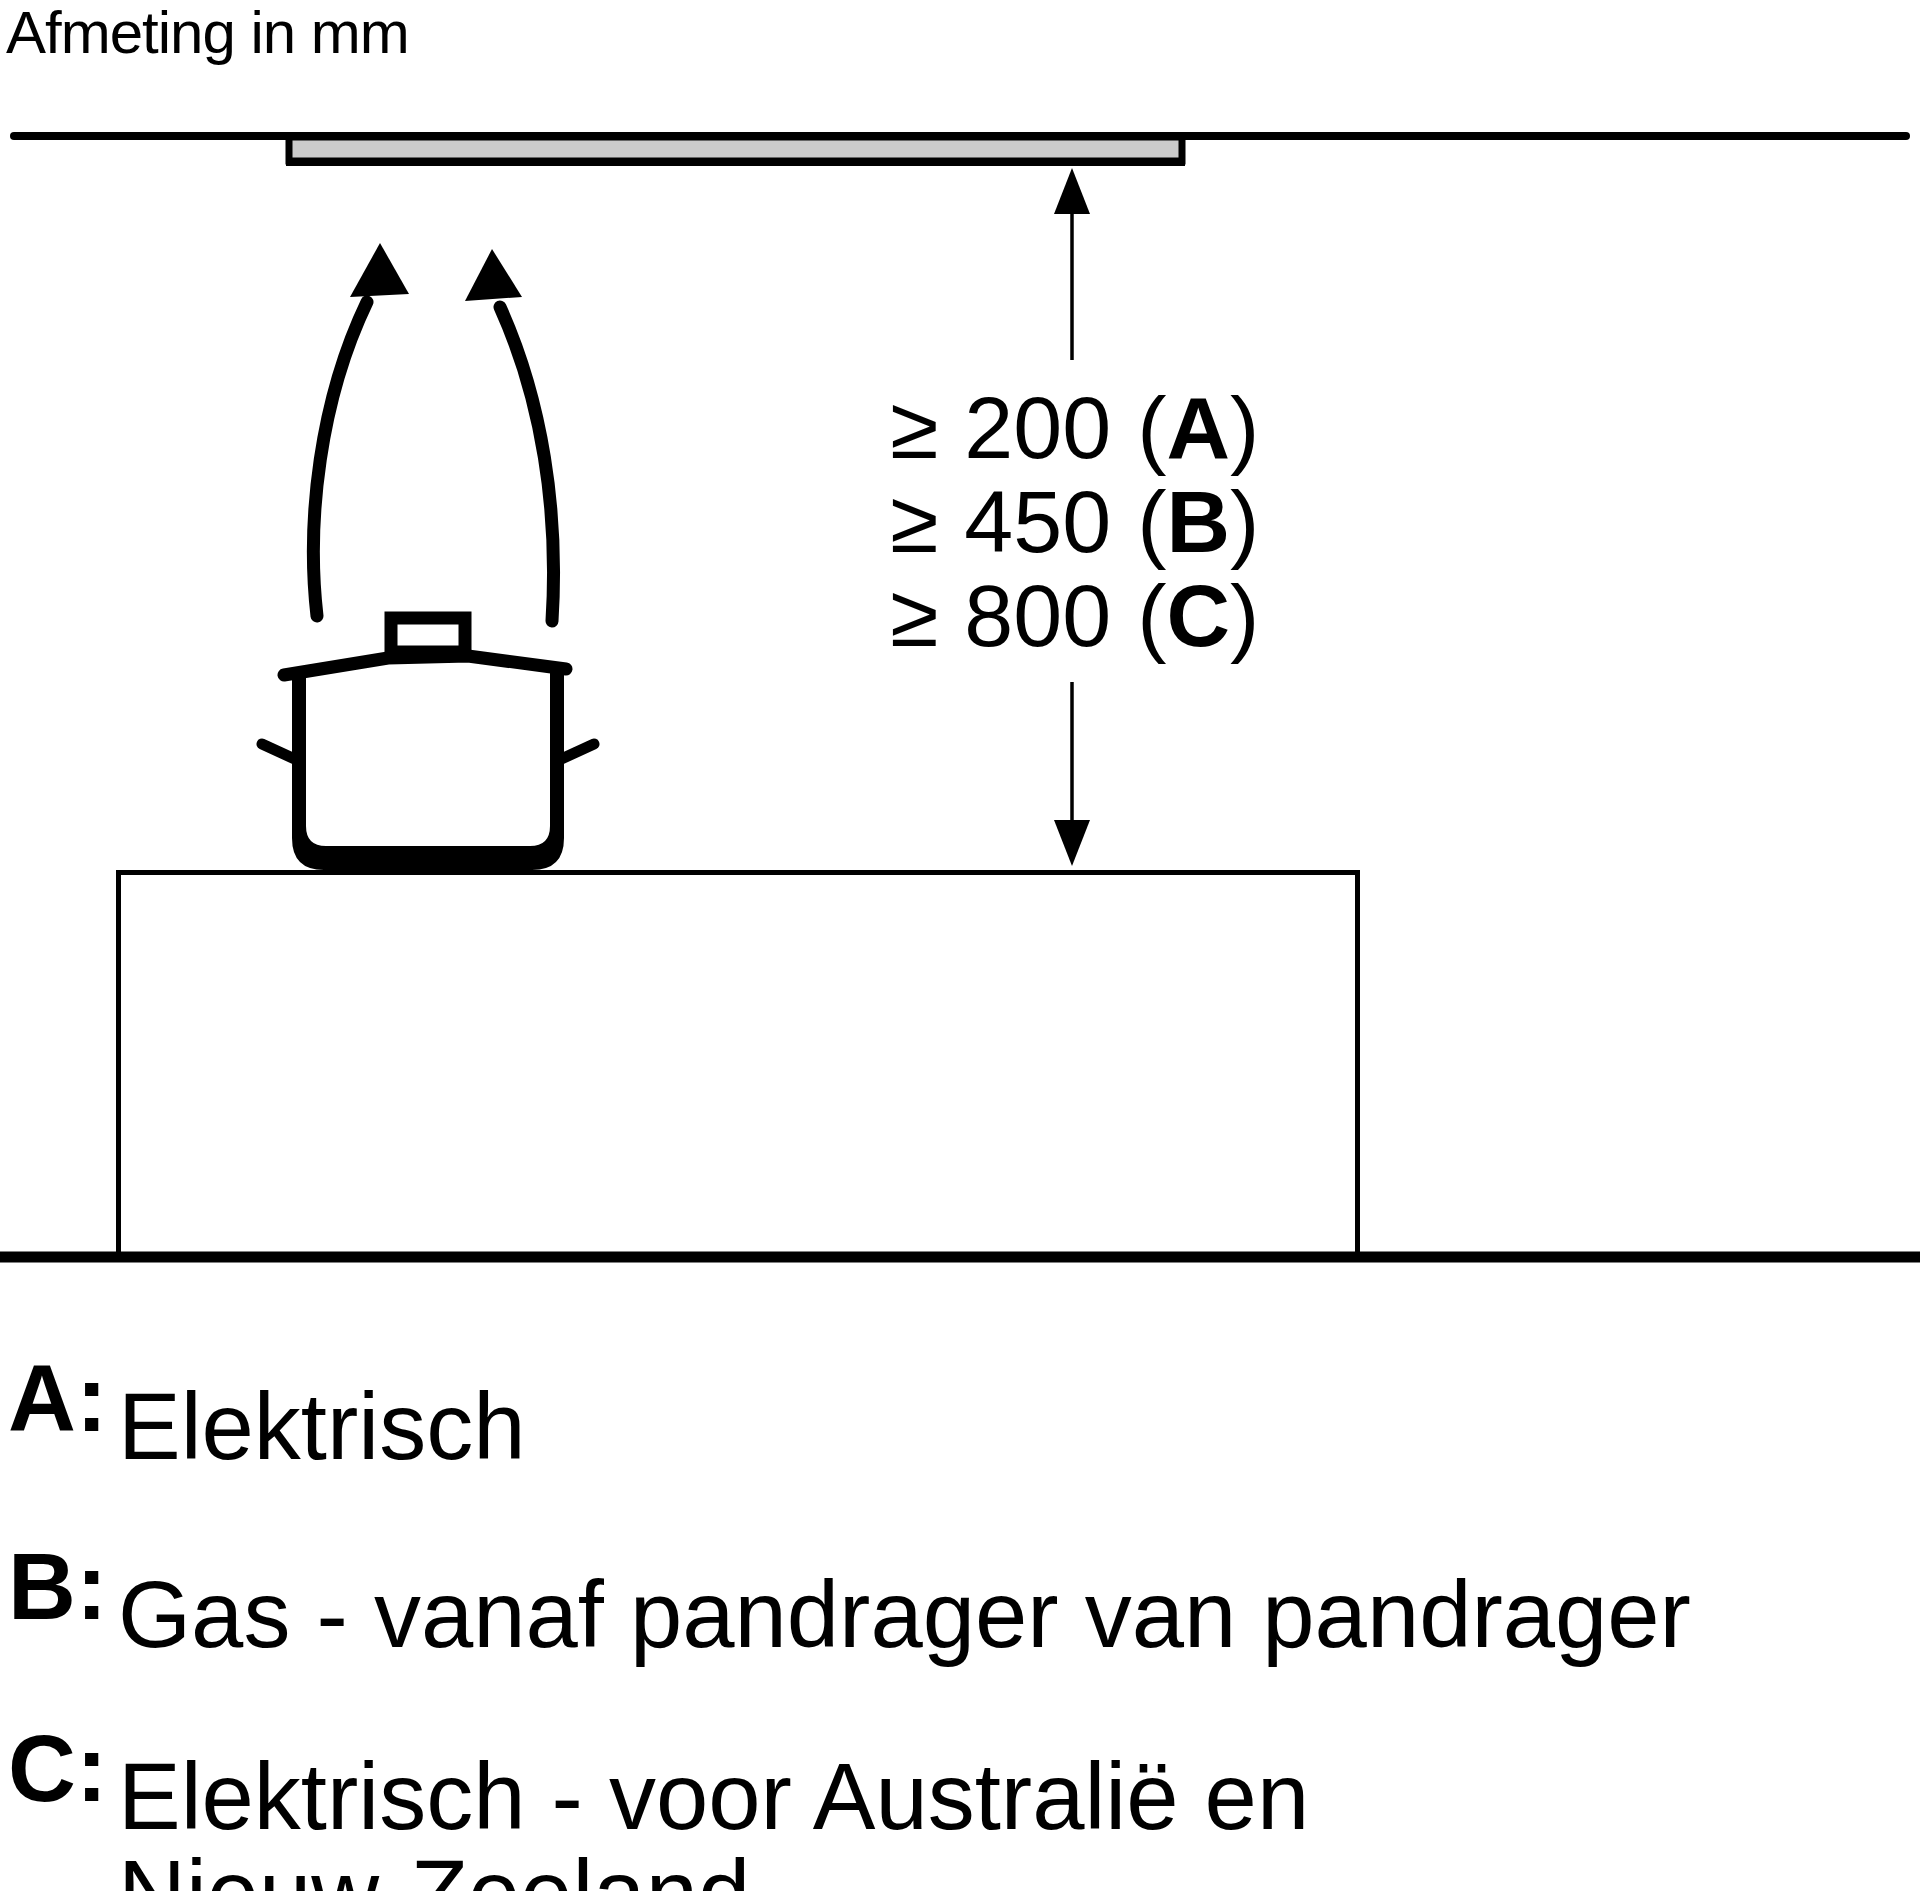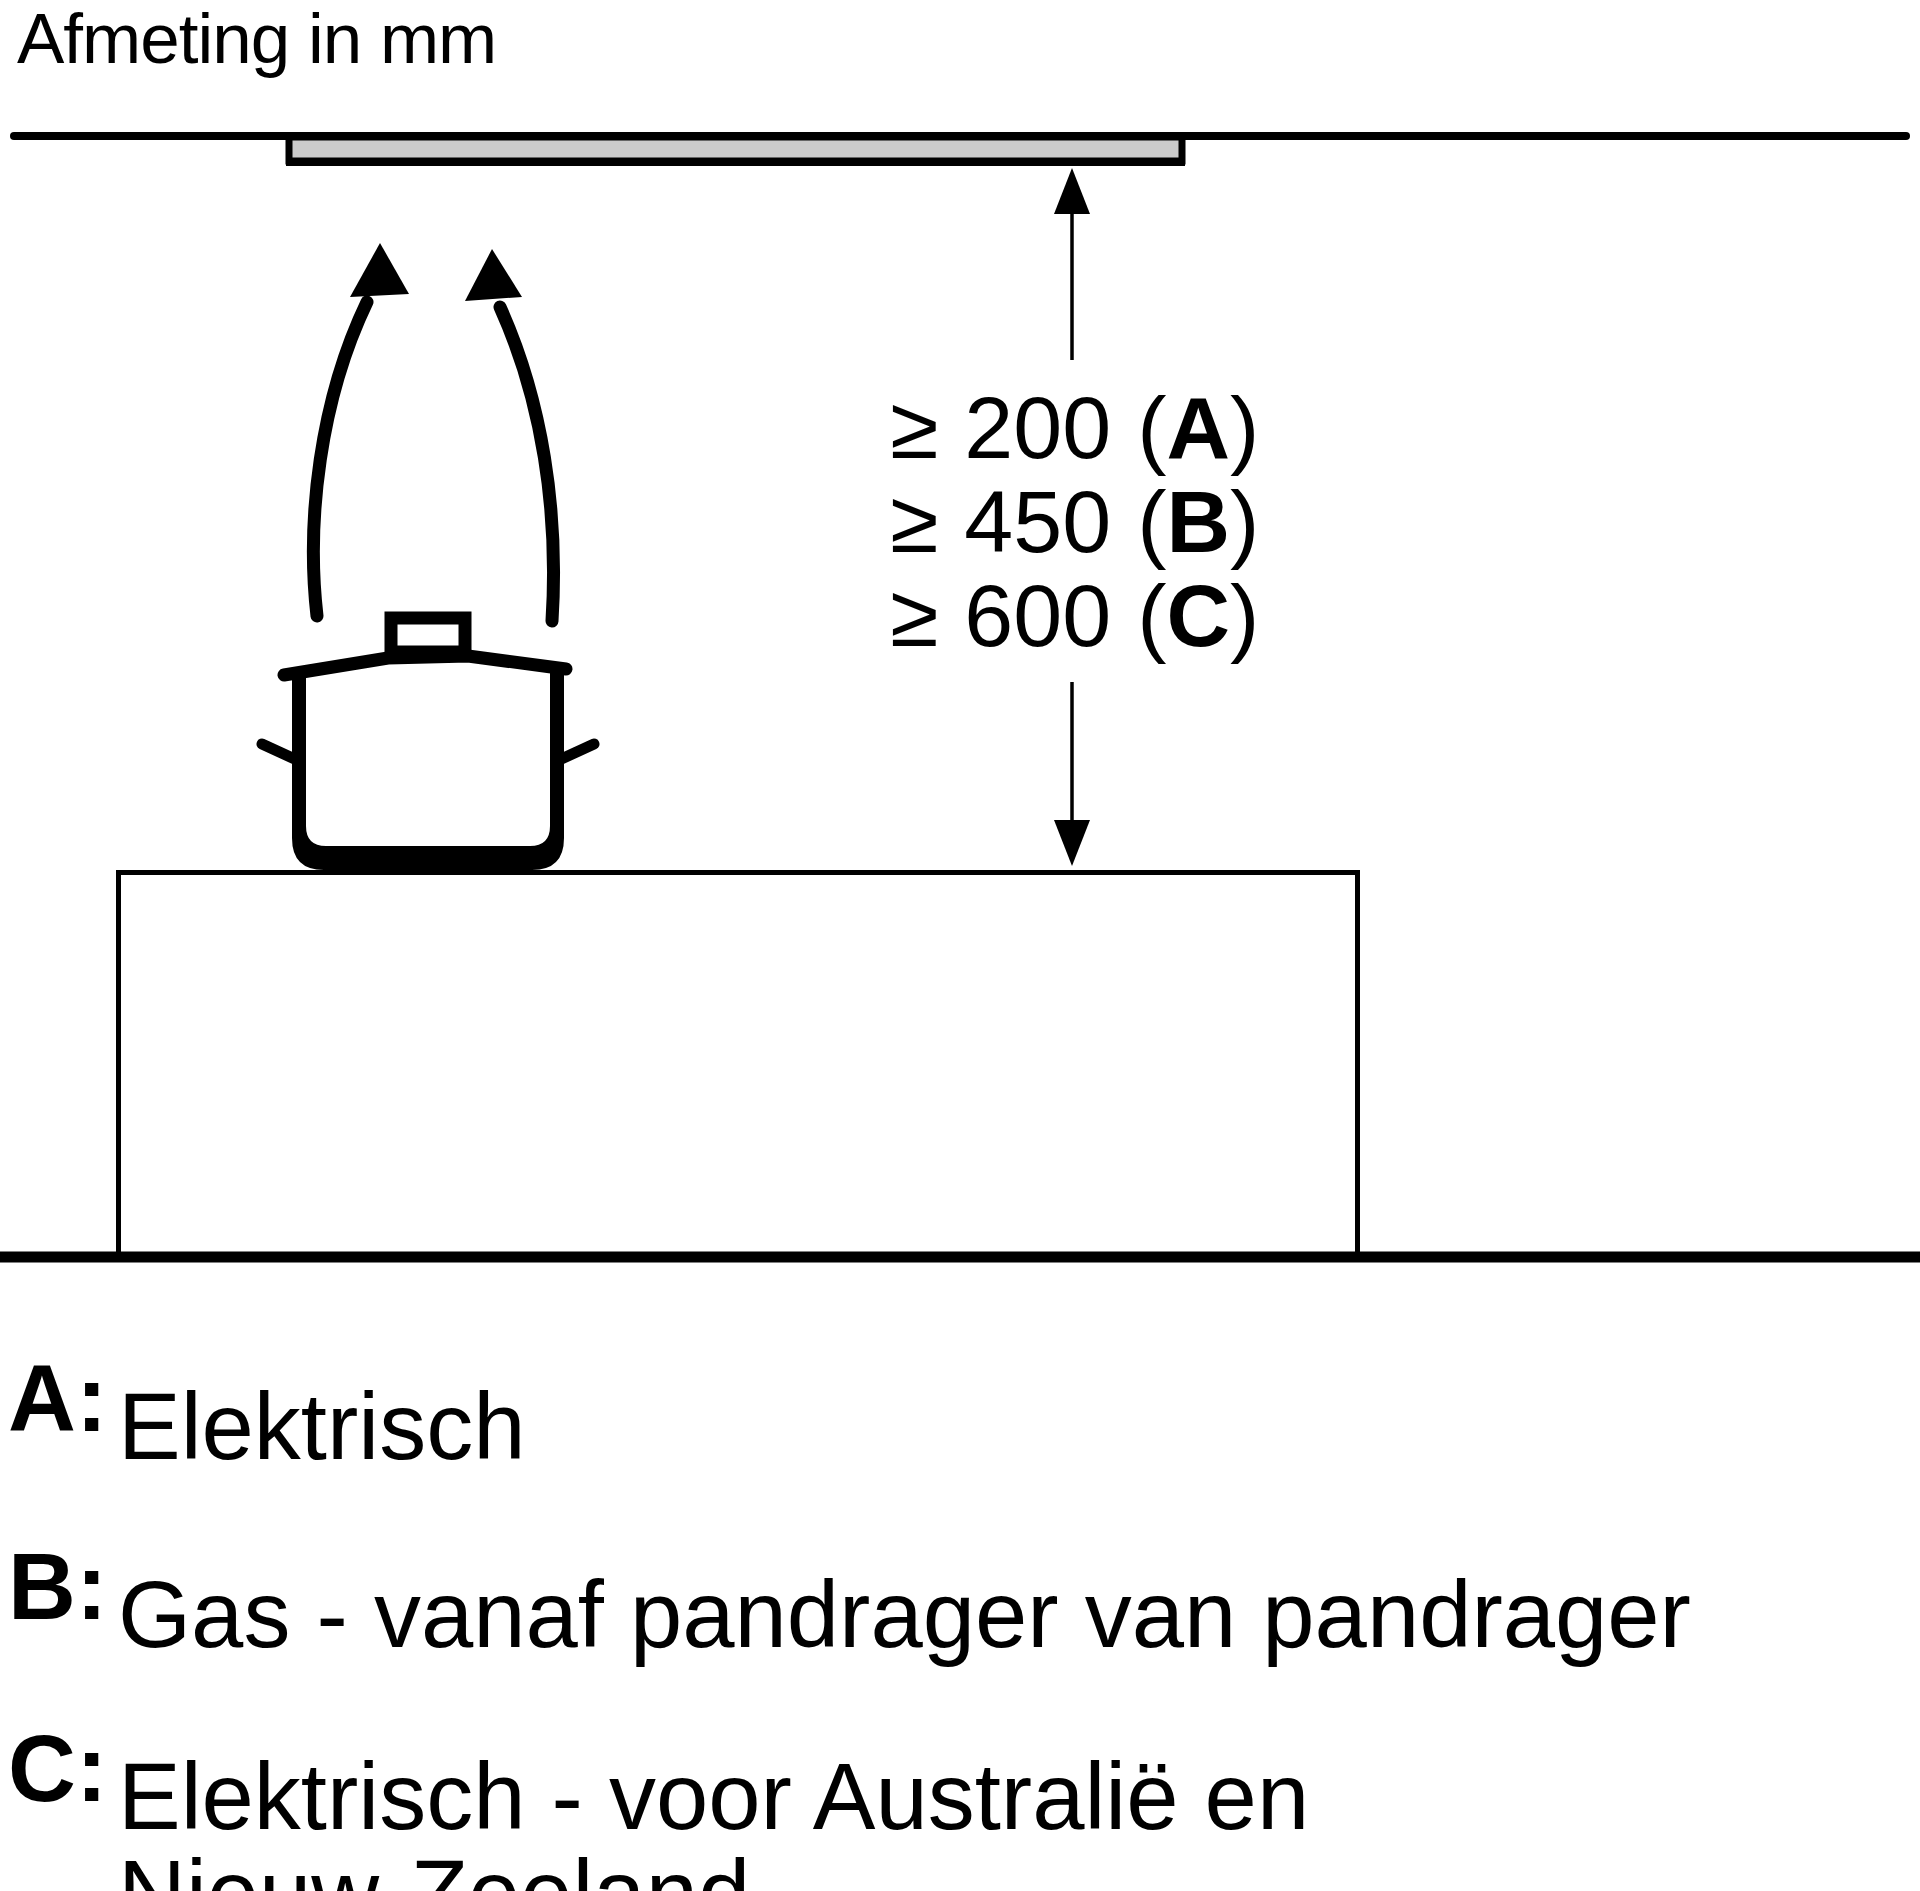--- a/index.html
+++ b/index.html
@@ -2,21 +2,21 @@
 <html><head>
 <meta charset="utf-8">
 <style>
   html,body{margin:0;padding:0;background:#ffffff;}
   .canvas{
     position:relative;width:1920px;height:1891px;background:#ffffff;overflow:hidden;
     font-family:"Liberation Sans","DejaVu Sans",sans-serif;color:#000;
   }
   .diagram-svg{position:absolute;left:0;top:0;width:1920px;height:1891px;}
   .page-title{
-    position:absolute;left:17px;top:0px;font-size:71px;line-height:1.1;
+    position:absolute;left:6px;top:0px;font-size:60px;line-height:1.1;
     letter-spacing:-1px;white-space:nowrap;
   }
   .clearance-list{
     position:absolute;left:890px;top:381px;font-size:88px;line-height:94px;
   }
   .clearance-row{white-space:nowrap;}
   .gte-symbol{display:inline-block;margin-right:26px;}
   .clearance-value{display:inline-block;margin-right:26px;letter-spacing:0px;}
   .clearance-label{font-weight:bold;}
   .legend{position:absolute;left:8px;top:0;width:1920px;height:1891px;font-size:94px;}
@@ -71,21 +71,21 @@
   <div class="page-title">Afmeting in mm</div>
 
   <div class="clearance-list">
     <div class="clearance-row">
       <span class="gte-symbol">≥</span><span class="clearance-value">200</span><span>(</span><span class="clearance-label">A</span><span>)</span>
     </div>
     <div class="clearance-row">
       <span class="gte-symbol">≥</span><span class="clearance-value">450</span><span>(</span><span class="clearance-label">B</span><span>)</span>
     </div>
     <div class="clearance-row">
-      <span class="gte-symbol">≥</span><span class="clearance-value">600</span><span>(</span><span class="clearance-label">C</span><span>)</span>
+      <span class="gte-symbol">≥</span><span class="clearance-value">800</span><span>(</span><span class="clearance-label">C</span><span>)</span>
     </div>
   </div>
 
   <div class="legend">
     <div class="legend-row row-a">
       <span class="legend-key">A:</span>
       <span class="legend-text">Elektrisch</span>
     </div>
     <div class="legend-row row-b">
       <span class="legend-key">B:</span>

